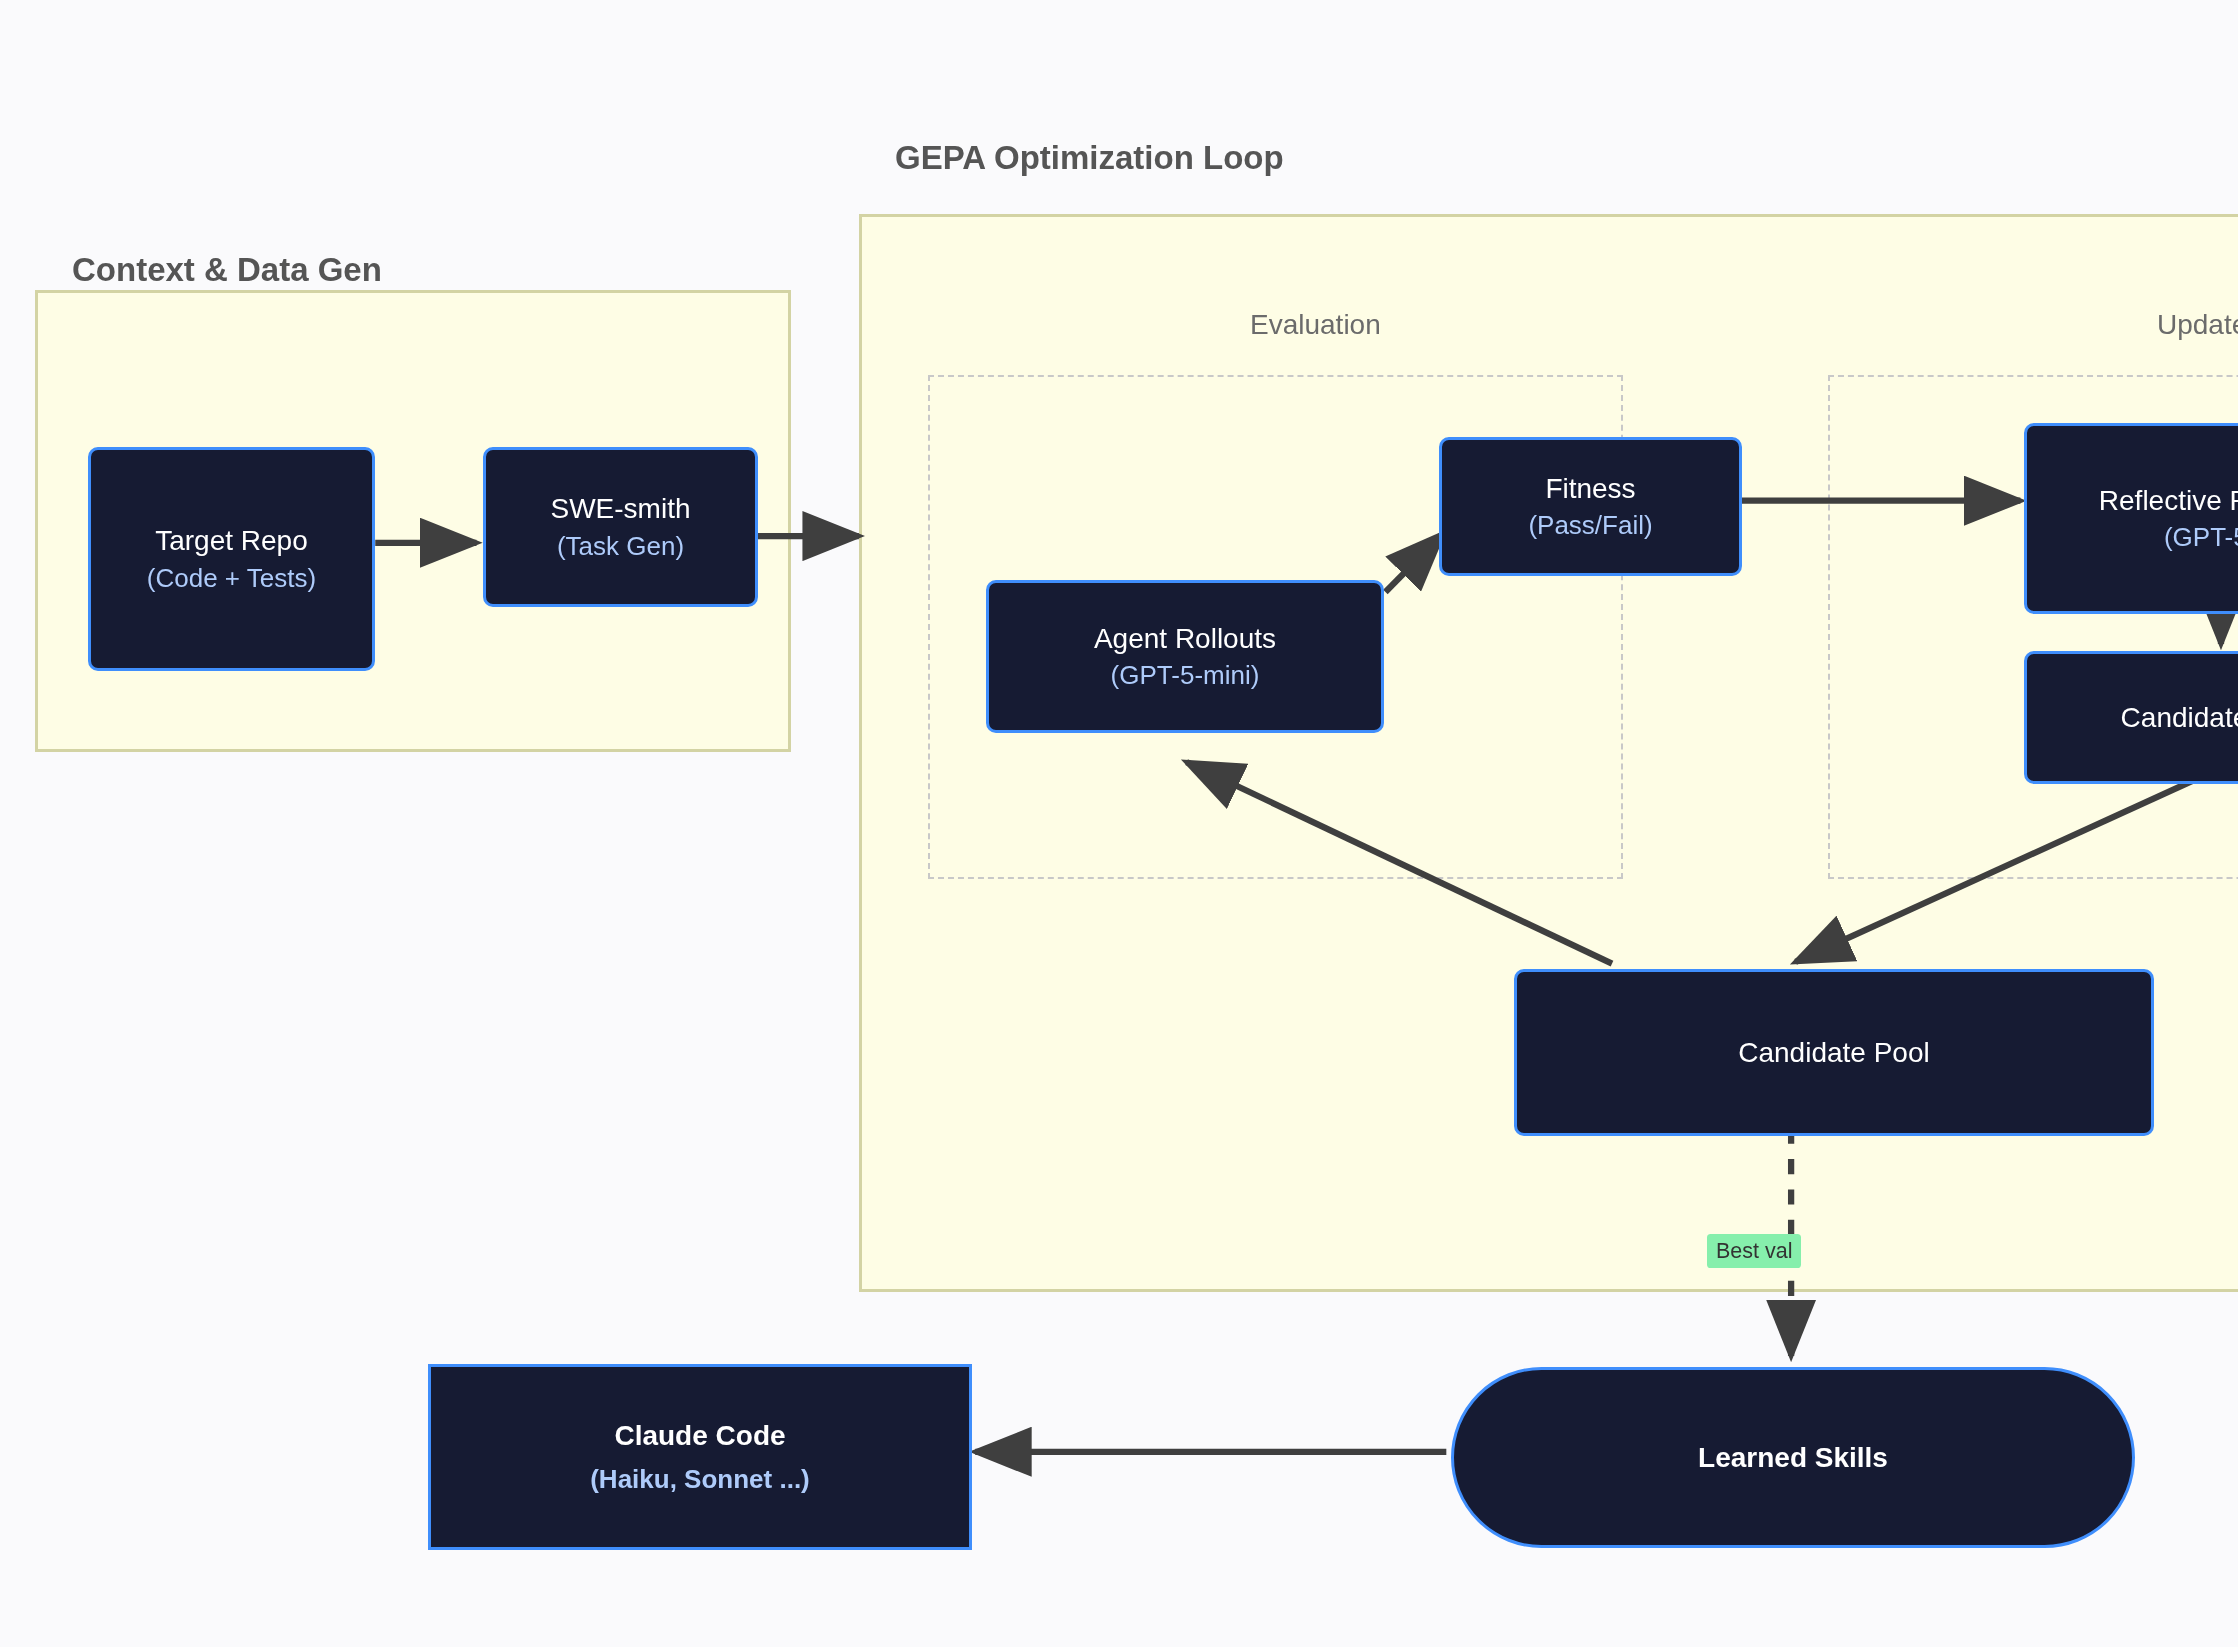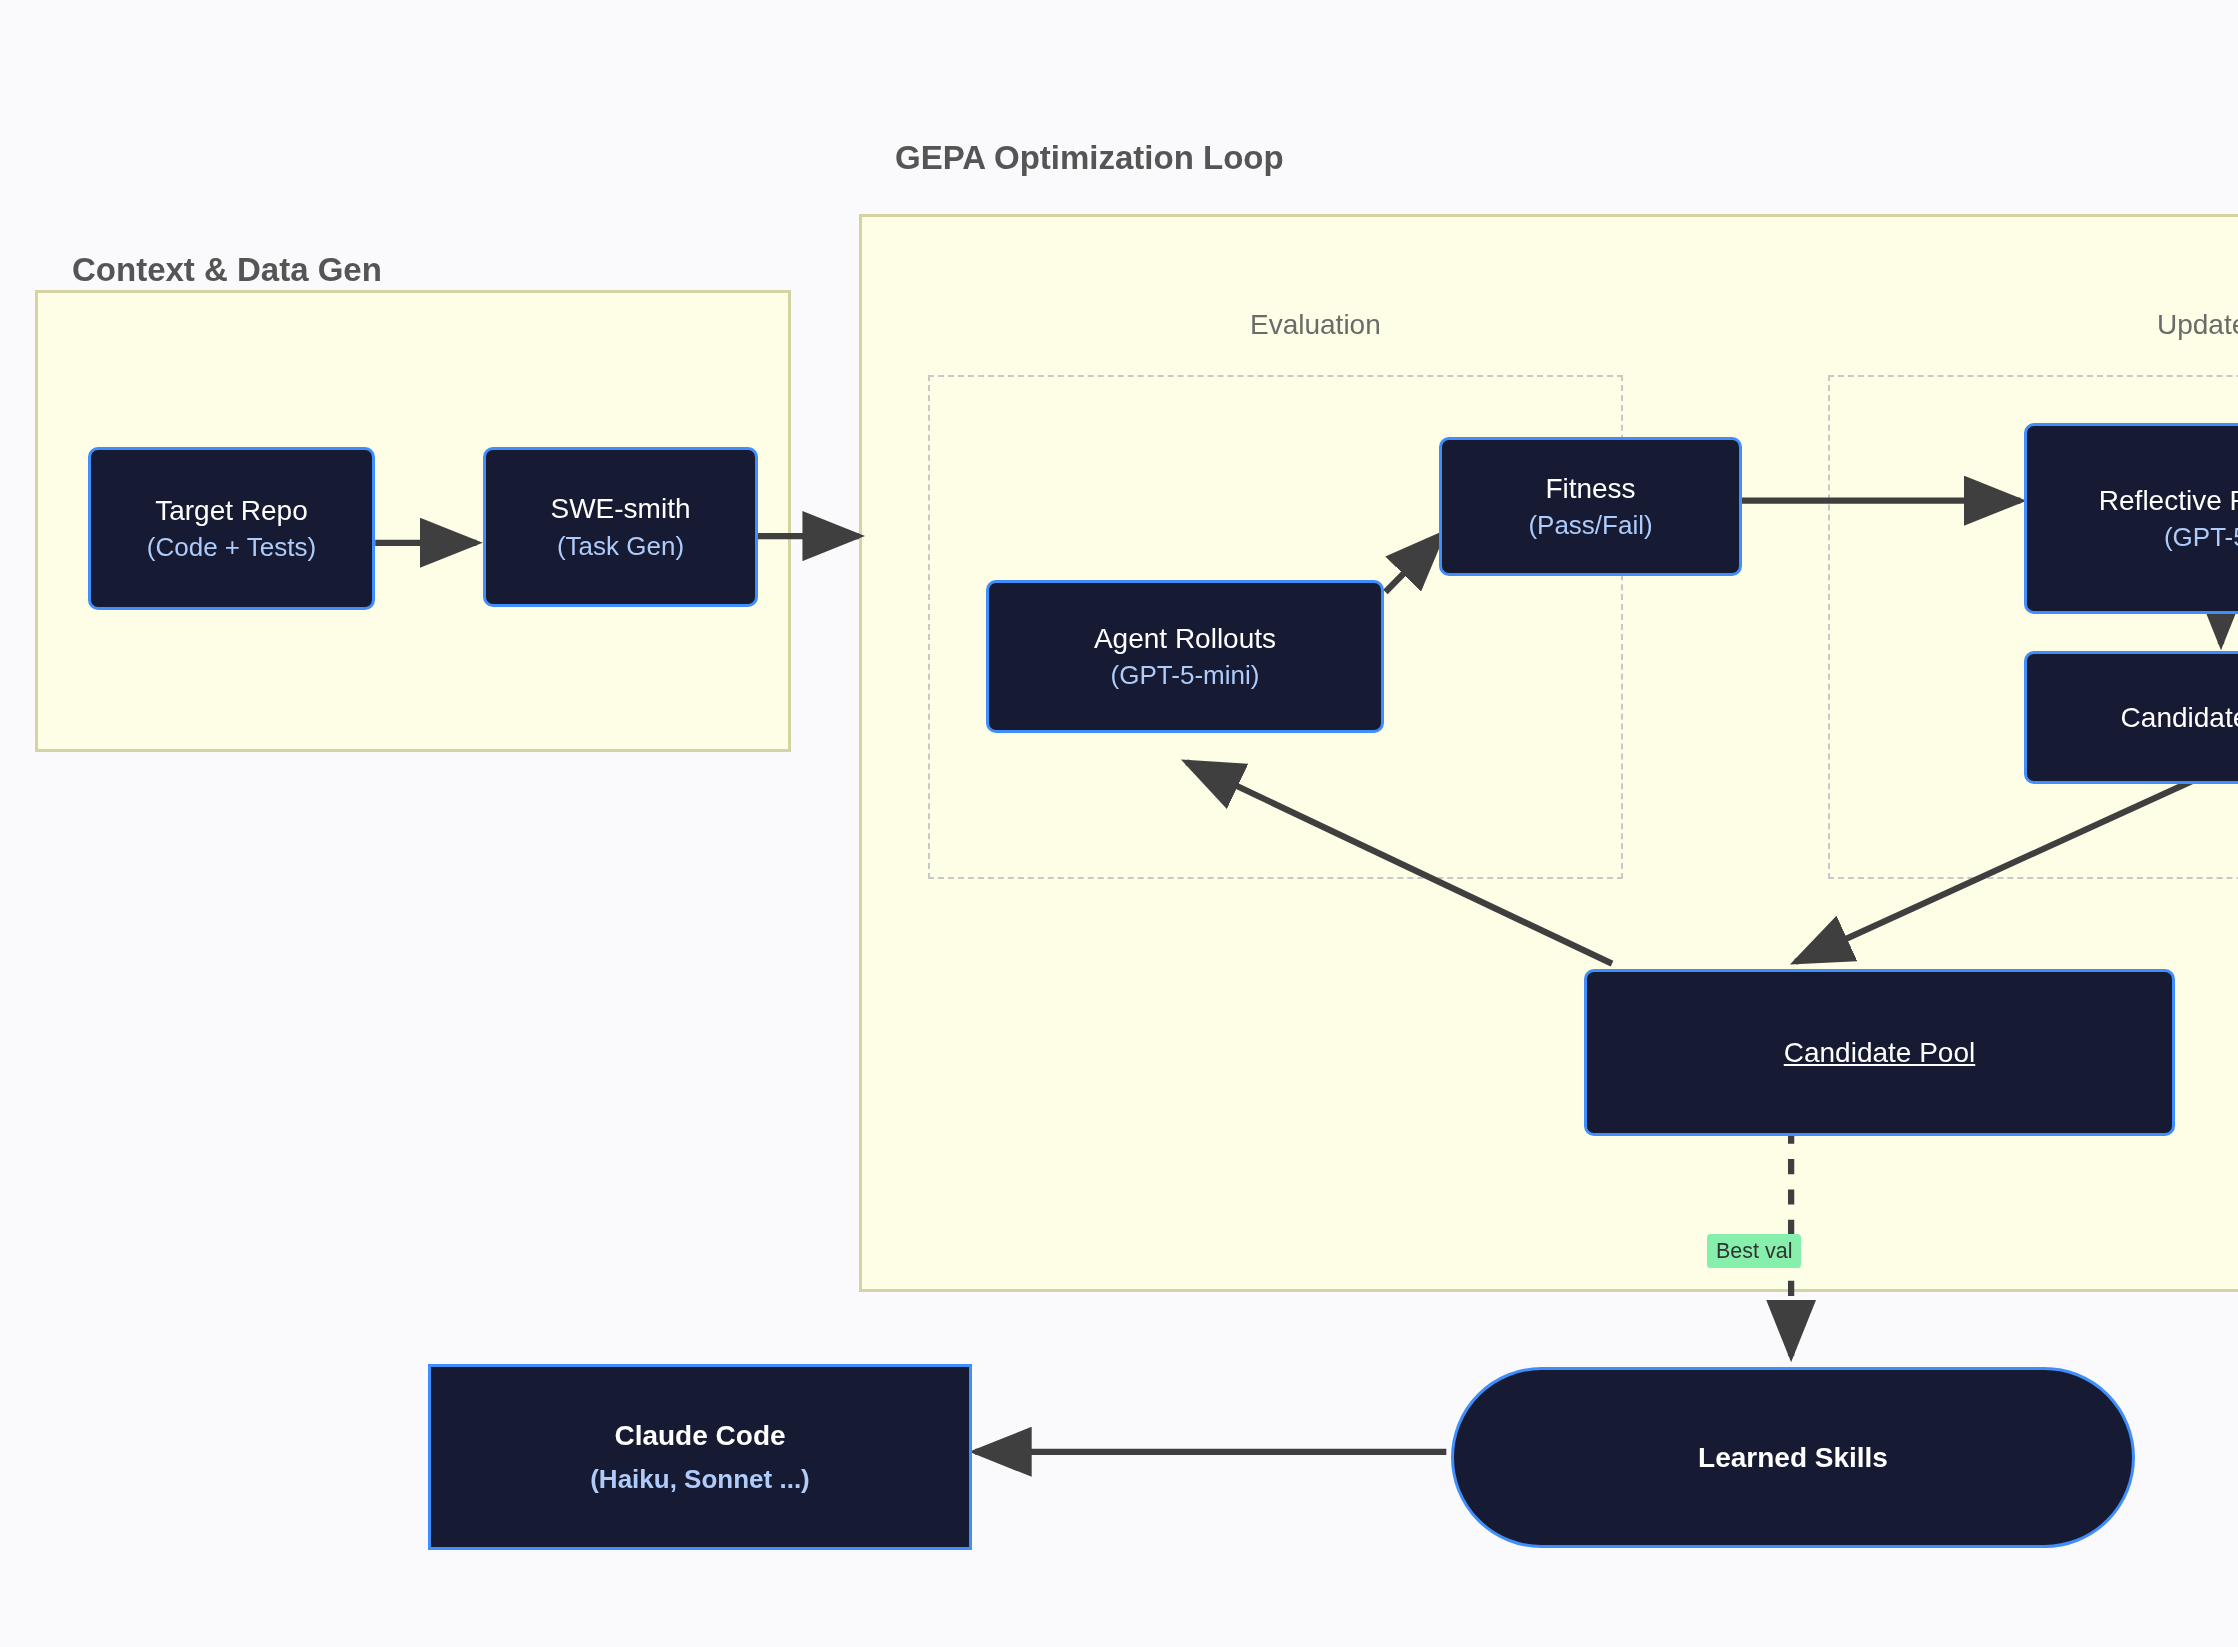--- a/index.html
+++ b/index.html
@@ -132,21 +132,21 @@
 
     <line x1="4922" y1="1732" x2="4010" y2="2148" stroke="#3f3f3f" stroke-width="14" marker-end="url(#arrow)"></line>
 
     <line x1="3600" y1="2152" x2="2650" y2="1702" stroke="#3f3f3f" stroke-width="14" marker-end="url(#arrow)"></line>
 
     <line x1="4000" y1="2520" x2="4000" y2="3028" stroke="#3f3f3f" stroke-width="14" stroke-dasharray="34 34" marker-end="url(#arrow)"></line>
 
     <line x1="3230" y1="3242" x2="2178" y2="3242" stroke="#3f3f3f" stroke-width="14" marker-end="url(#arrow)"></line>
   </svg>
 
-  <div class="node round" style="left:88px; top:441px; width:287px; height:163px;">
+  <div class="node round" style="left:88px; top:441px; width:287px; height:224px;">
     <div class="node-title">Target Repo</div>
     <div class="node-sub">(Code + Tests)</div>
   </div>
 
   <div class="node round" style="left:483px; top:441px; width:275px; height:160px;">
     <div class="node-title">SWE-smith</div>
     <div class="node-sub">(Task Gen)</div>
   </div>
 
   <div class="node round" style="left:986px; top:574px; width:398px; height:153px;">
@@ -161,21 +161,21 @@
 
   <div class="node round" style="left:2024px; top:417px; width:394px; height:191px;">
     <div class="node-title">Reflective Proposer</div>
     <div class="node-sub">(GPT-5.2)</div>
   </div>
 
   <div class="node round" style="left:2024px; top:645px; width:394px; height:133px;">
     <div class="node-title">Candidate Skills</div>
   </div>
 
-  <div class="node round" style="left:1584px; top:963px; width:591px; height:167px;text-decoration:underline;">
+  <div class="node round" style="left:1514px; top:963px; width:640px; height:167px;">
     <div class="node-title">Candidate Pool</div>
   </div>
 
   <div class="node stadium bold" style="left:1451px; top:1361px; width:684px; height:181px;">
     <div class="node-title">Learned Skills</div>
   </div>
 
   <div class="node square bold" style="left:428px; top:1358px; width:544px; height:186px;">
     <div class="node-title">Claude Code</div>
     <div class="node-sub">(Haiku, Sonnet ...)</div>

